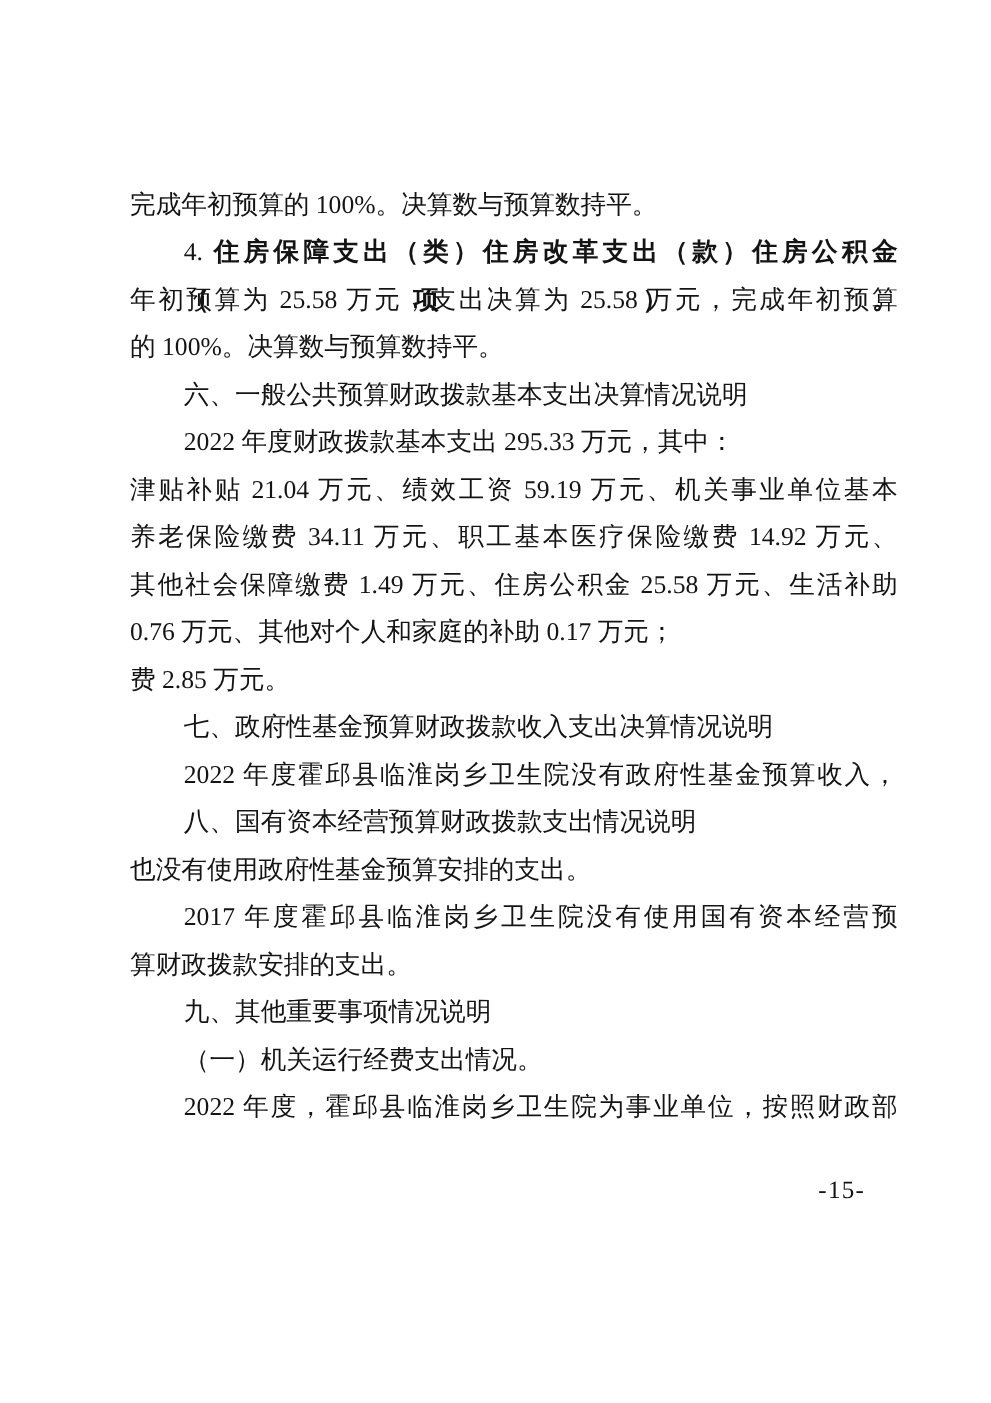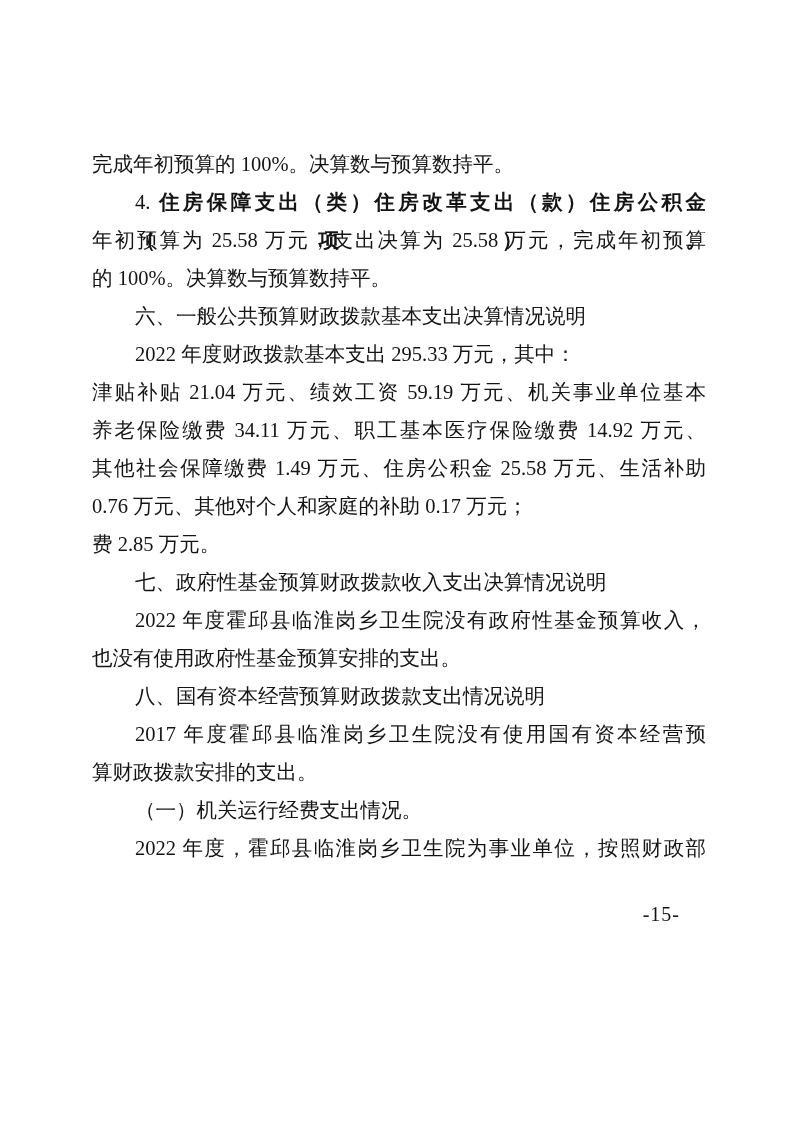--- a/index.html
+++ b/index.html
@@ -11,21 +11,21 @@
     position: relative;
     width: 793px;
     height: 1122px;
     background: #ffffff;
     overflow: hidden;
     font-family: "Liberation Serif", "DejaVu Serif", serif;
     color: #141414;
   }
   .content {
     position: absolute;
-    left: 92px;
+    left: 104px;
     top: 145px;
     width: 614px;
   }
   .ln {
     height: 38px;
     line-height: 38px;
     font-size: 20.5px;
     white-space: nowrap;
     text-align: left;
   }
@@ -80,26 +80,27 @@
     <div class="ln ind">2022 年度财政拨款基本支出 295.33 万元，其中：</div>
     <div class="ln j">津贴补贴 21.04 万元、绩效工资 59.19 万元、机关事业单位基本</div>
     <div class="ln j">养老保险缴费 34.11 万元、职工基本医疗保险缴费 14.92 万元、</div>
     <div class="ln j">其他社会保障缴费 1.49 万元、住房公积金 25.58 万元、生活补助</div>
     <div class="ln">0.76 万元、其他对个人和家庭的补助 0.17 万元；</div>
     <div class="ln">费 2.85 万元。</div>
 
     <div class="ln ind hd">七、政府性基金预算财政拨款收入支出决算情况说明</div>
 
     <div class="ln ind j">2022 年度霍邱县临淮岗乡卫生院没有政府性基金预算收入，</div>
+    <div class="ln ind hd">八、国有资本经营预算财政拨款支出情况说明</div>
+
     <div class="ln">也没有使用政府性基金预算安排的支出。</div>
-
-    <div class="ln ind hd">八、国有资本经营预算财政拨款支出情况说明</div>
 
     <div class="ln ind j">2017 年度霍邱县临淮岗乡卫生院没有使用国有资本经营预</div>
     <div class="ln">算财政拨款安排的支出。</div>
 
+    <div class="ln ind hd">九、其他重要事项情况说明</div>
     <div class="ln ind hd">（一）机关运行经费支出情况。</div>
 
     <div class="ln ind j">2022 年度，霍邱县临淮岗乡卫生院为事业单位，按照财政部</div>
 
     <div class="pagenum">-15-</div>
   </div>
 </div>
 
 </body></html>

